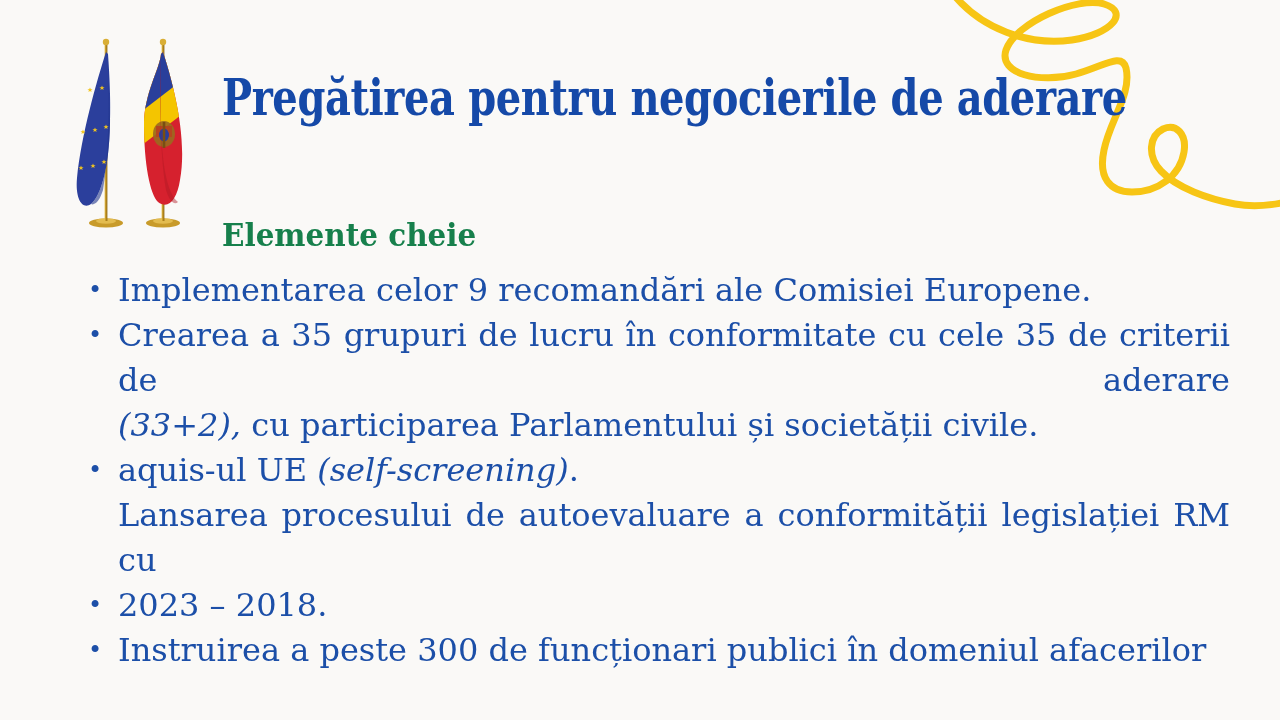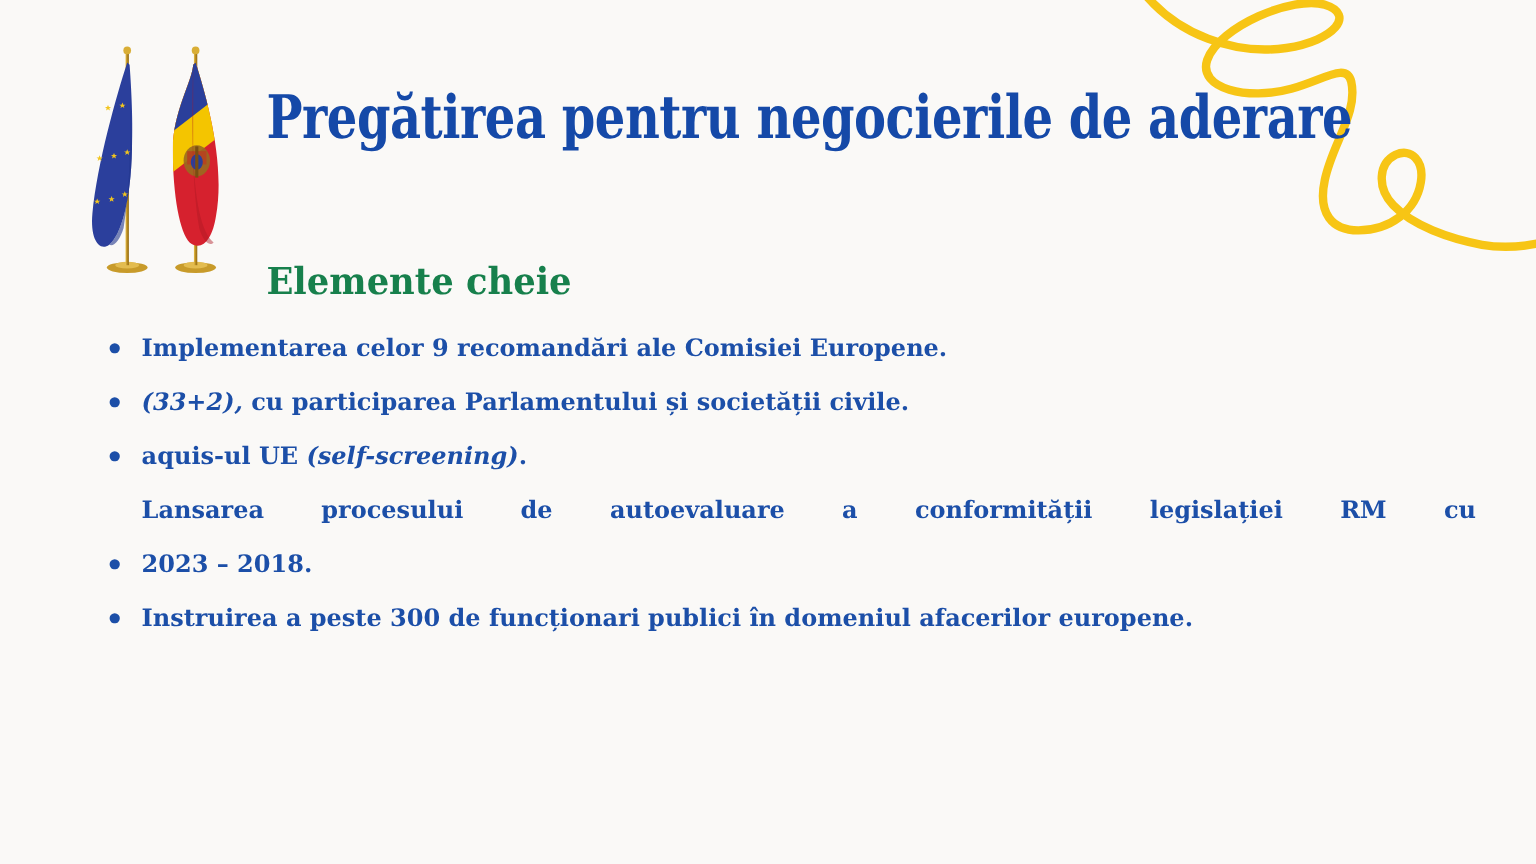--- a/index.html
+++ b/index.html
@@ -27,21 +27,21 @@
   }
   .subtitle{
     position:absolute;left:222px;top:218px;
     font-weight:700;font-size:31px;line-height:1.1;
     color:var(--subtitle-green);white-space:nowrap;
     transform:scaleX(0.95);transform-origin:left top;
   }
   .bullets{
     position:absolute;left:78px;top:268px;width:1152px;
     list-style:none;color:var(--body-blue);
-    font-weight:700;font-size:20px;line-height:45px;
+    font-weight:400;font-size:32px;line-height:45px;
   }
   .bullet-item{position:relative;padding-left:40px;}
   .bullet-item::before{
     content:"\2022";
     position:absolute;left:10px;top:0;
     font-size:24px;line-height:45px;color:var(--body-blue);
   }
   .line{display:block;width:100%;}
   .line.just{text-align:justify;text-align-last:justify;}
   .it{font-style:italic;}
@@ -115,20 +115,21 @@
 
   <h1 class="title">Pregătirea pentru negocierile de aderare</h1>
 
   <h2 class="subtitle">Elemente cheie</h2>
 
   <ul class="bullets">
       <li class="bullet-item">
         <div class="line"><span>Implementarea celor 9 recomandări ale Comisiei Europene.</span></div>
       </li>
       <li class="bullet-item">
+        <div class="line just"><span>Crearea a 35 grupuri de lucru în conformitate cu cele 35 de criterii de aderare</span></div>
         <div class="line"><span class="it">(33+2),</span><span> cu participarea Parlamentului și societății civile.</span></div>
       </li>
       <li class="bullet-item">
         <div class="line"><span>aquis-ul UE </span><span class="it">(self-screening)</span><span>.</span></div>
         <div class="line just"><span>Lansarea procesului de autoevaluare a conformității legislației RM cu</span></div>
       </li>
       <li class="bullet-item">
         <div class="line"><span>2023 – 2018.</span></div>
       </li>
       <li class="bullet-item">

